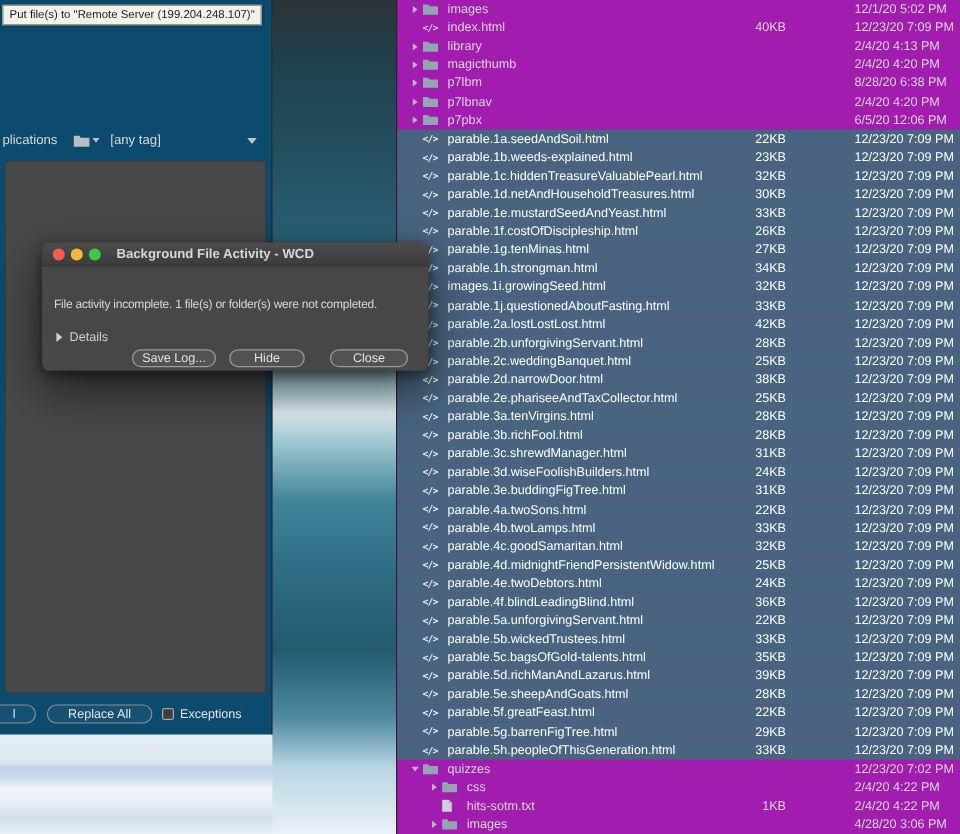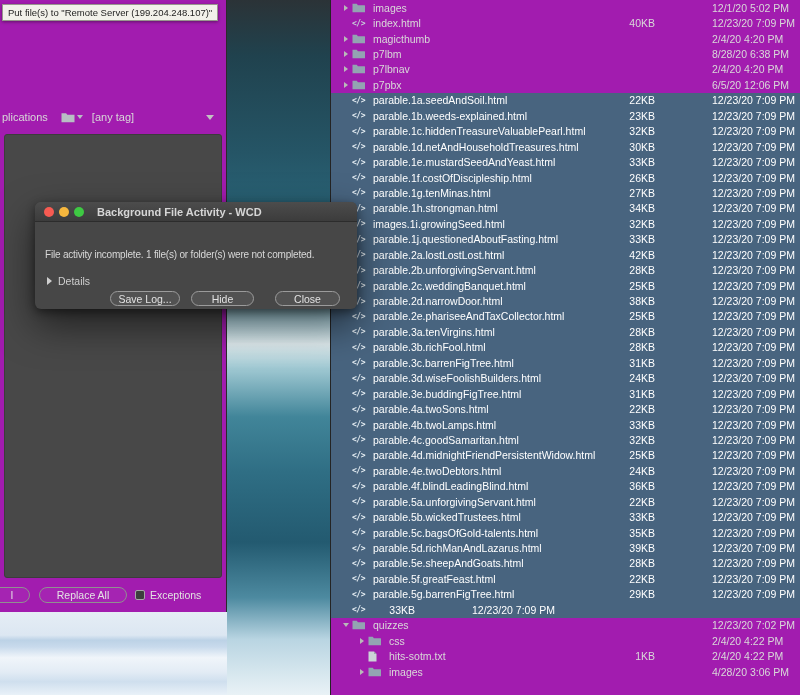--- a/index.html
+++ b/index.html
@@ -14,21 +14,21 @@
       #2f6e84 68%, #235a70 78%, #4d8aa0 86%, #b9d5e2 92%, #e9f2f6 100%);
   }
   .bottom-stripes { position:absolute; left:0; top:612px; width:227px; height:83px;
     background:linear-gradient(180deg,
       #e5edf5 0%, #dce7f2 28%, #bcd2e6 34%, #c8daec 42%,
       #f0f5fa 55%, #e3ecf5 72%, #cfdfee 84%, #e9f1f8 100%);
   }
 
   
   .left-panel { position:absolute; left:0; top:0; width:227px; height:612px;
-    background:#a21caf; border-right:1px solid #2b2b2b; overflow:hidden; }
+    background:#0c4a6e; border-right:1px solid #2b2b2b; overflow:hidden; }
   .results-box { position:absolute; left:4px; top:134px; width:218px; height:444px;
     background:#484848; border:1px solid #3c3c3c; border-radius:3px; }
   .toolbar { position:absolute; left:0; top:106px; width:100%; height:22px;
     display:flex; align-items:center; color:#d8d8d8; font-size:11px; }
   .apps-label { margin-left:2px; white-space:nowrap; }
   .folder-btn { margin-left:13px; display:flex; align-items:center; gap:2px; cursor:default; }
   .mini-caret { width:0; height:0; border-left:3px solid transparent; border-right:3px solid transparent; border-top:4px solid #b8bec4; }
   .tag-dd { margin-left:9px; width:126px; display:flex; align-items:center; justify-content:space-between; color:#d8d8d8; }
   .chevron-down { width:0; height:0; border-left:4px solid transparent; border-right:4px solid transparent; border-top:5px solid #c2c2c2; margin-right:4px; }
 
@@ -148,20 +148,32 @@
         <span class="fdate">12/23/20 7:09 PM</span>
       </div>
       <div class="frow">
         <span class="ind" style="width: 0px;"></span>
         <span class="tri right"></span>
         <span class="ficon">
           <svg width="13" height="10" viewBox="0 0 13 10">
             <path d="M0.5 0.8 h4.3 l1.1 1.5 h6.6 a0.5 0.5 0 0 1 0.5 0.5 v6.4 h-12.5 z" fill="#93a4b2"></path>
           </svg>
         </span>
+        <span class="fname">library</span>
+        <span class="fsize"></span>
+        <span class="fdate">2/4/20 4:13 PM</span>
+      </div>
+      <div class="frow">
+        <span class="ind" style="width: 0px;"></span>
+        <span class="tri right"></span>
+        <span class="ficon">
+          <svg width="13" height="10" viewBox="0 0 13 10">
+            <path d="M0.5 0.8 h4.3 l1.1 1.5 h6.6 a0.5 0.5 0 0 1 0.5 0.5 v6.4 h-12.5 z" fill="#93a4b2"></path>
+          </svg>
+        </span>
         <span class="fname">magicthumb</span>
         <span class="fsize"></span>
         <span class="fdate">2/4/20 4:20 PM</span>
       </div>
       <div class="frow">
         <span class="ind" style="width: 0px;"></span>
         <span class="tri right"></span>
         <span class="ficon">
           <svg width="13" height="10" viewBox="0 0 13 10">
             <path d="M0.5 0.8 h4.3 l1.1 1.5 h6.6 a0.5 0.5 0 0 1 0.5 0.5 v6.4 h-12.5 z" fill="#93a4b2"></path>
@@ -364,21 +376,21 @@
         <span class="fname">parable.3b.richFool.html</span>
         <span class="fsize">28KB</span>
         <span class="fdate">12/23/20 7:09 PM</span>
       </div>
       <div class="frow sel">
         <span class="ind" style="width: 0px;"></span>
         <span class="tri"></span>
         <span class="ficon">
           <span class="code-glyph">&lt;/&gt;</span>
         </span>
-        <span class="fname">parable.3c.barrenFigTree.html</span>
+        <span class="fname">parable.3c.shrewdManager.html</span>
         <span class="fsize">31KB</span>
         <span class="fdate">12/23/20 7:09 PM</span>
       </div>
       <div class="frow sel">
         <span class="ind" style="width: 0px;"></span>
         <span class="tri"></span>
         <span class="ficon">
           <span class="code-glyph">&lt;/&gt;</span>
         </span>
         <span class="fname">parable.3d.wiseFoolishBuilders.html</span>
@@ -524,20 +536,21 @@
         <span class="fname">parable.5g.barrenFigTree.html</span>
         <span class="fsize">29KB</span>
         <span class="fdate">12/23/20 7:09 PM</span>
       </div>
       <div class="frow sel">
         <span class="ind" style="width: 0px;"></span>
         <span class="tri"></span>
         <span class="ficon">
           <span class="code-glyph">&lt;/&gt;</span>
         </span>
+        <span class="fname">parable.5h.peopleOfThisGeneration.html</span>
         <span class="fsize">33KB</span>
         <span class="fdate">12/23/20 7:09 PM</span>
       </div>
       <div class="frow">
         <span class="ind" style="width: 0px;"></span>
         <span class="tri down"></span>
         <span class="ficon">
           <svg width="13" height="10" viewBox="0 0 13 10">
             <path d="M0.5 0.8 h4.3 l1.1 1.5 h6.6 a0.5 0.5 0 0 1 0.5 0.5 v6.4 h-12.5 z" fill="#93a4b2"></path>
           </svg>

